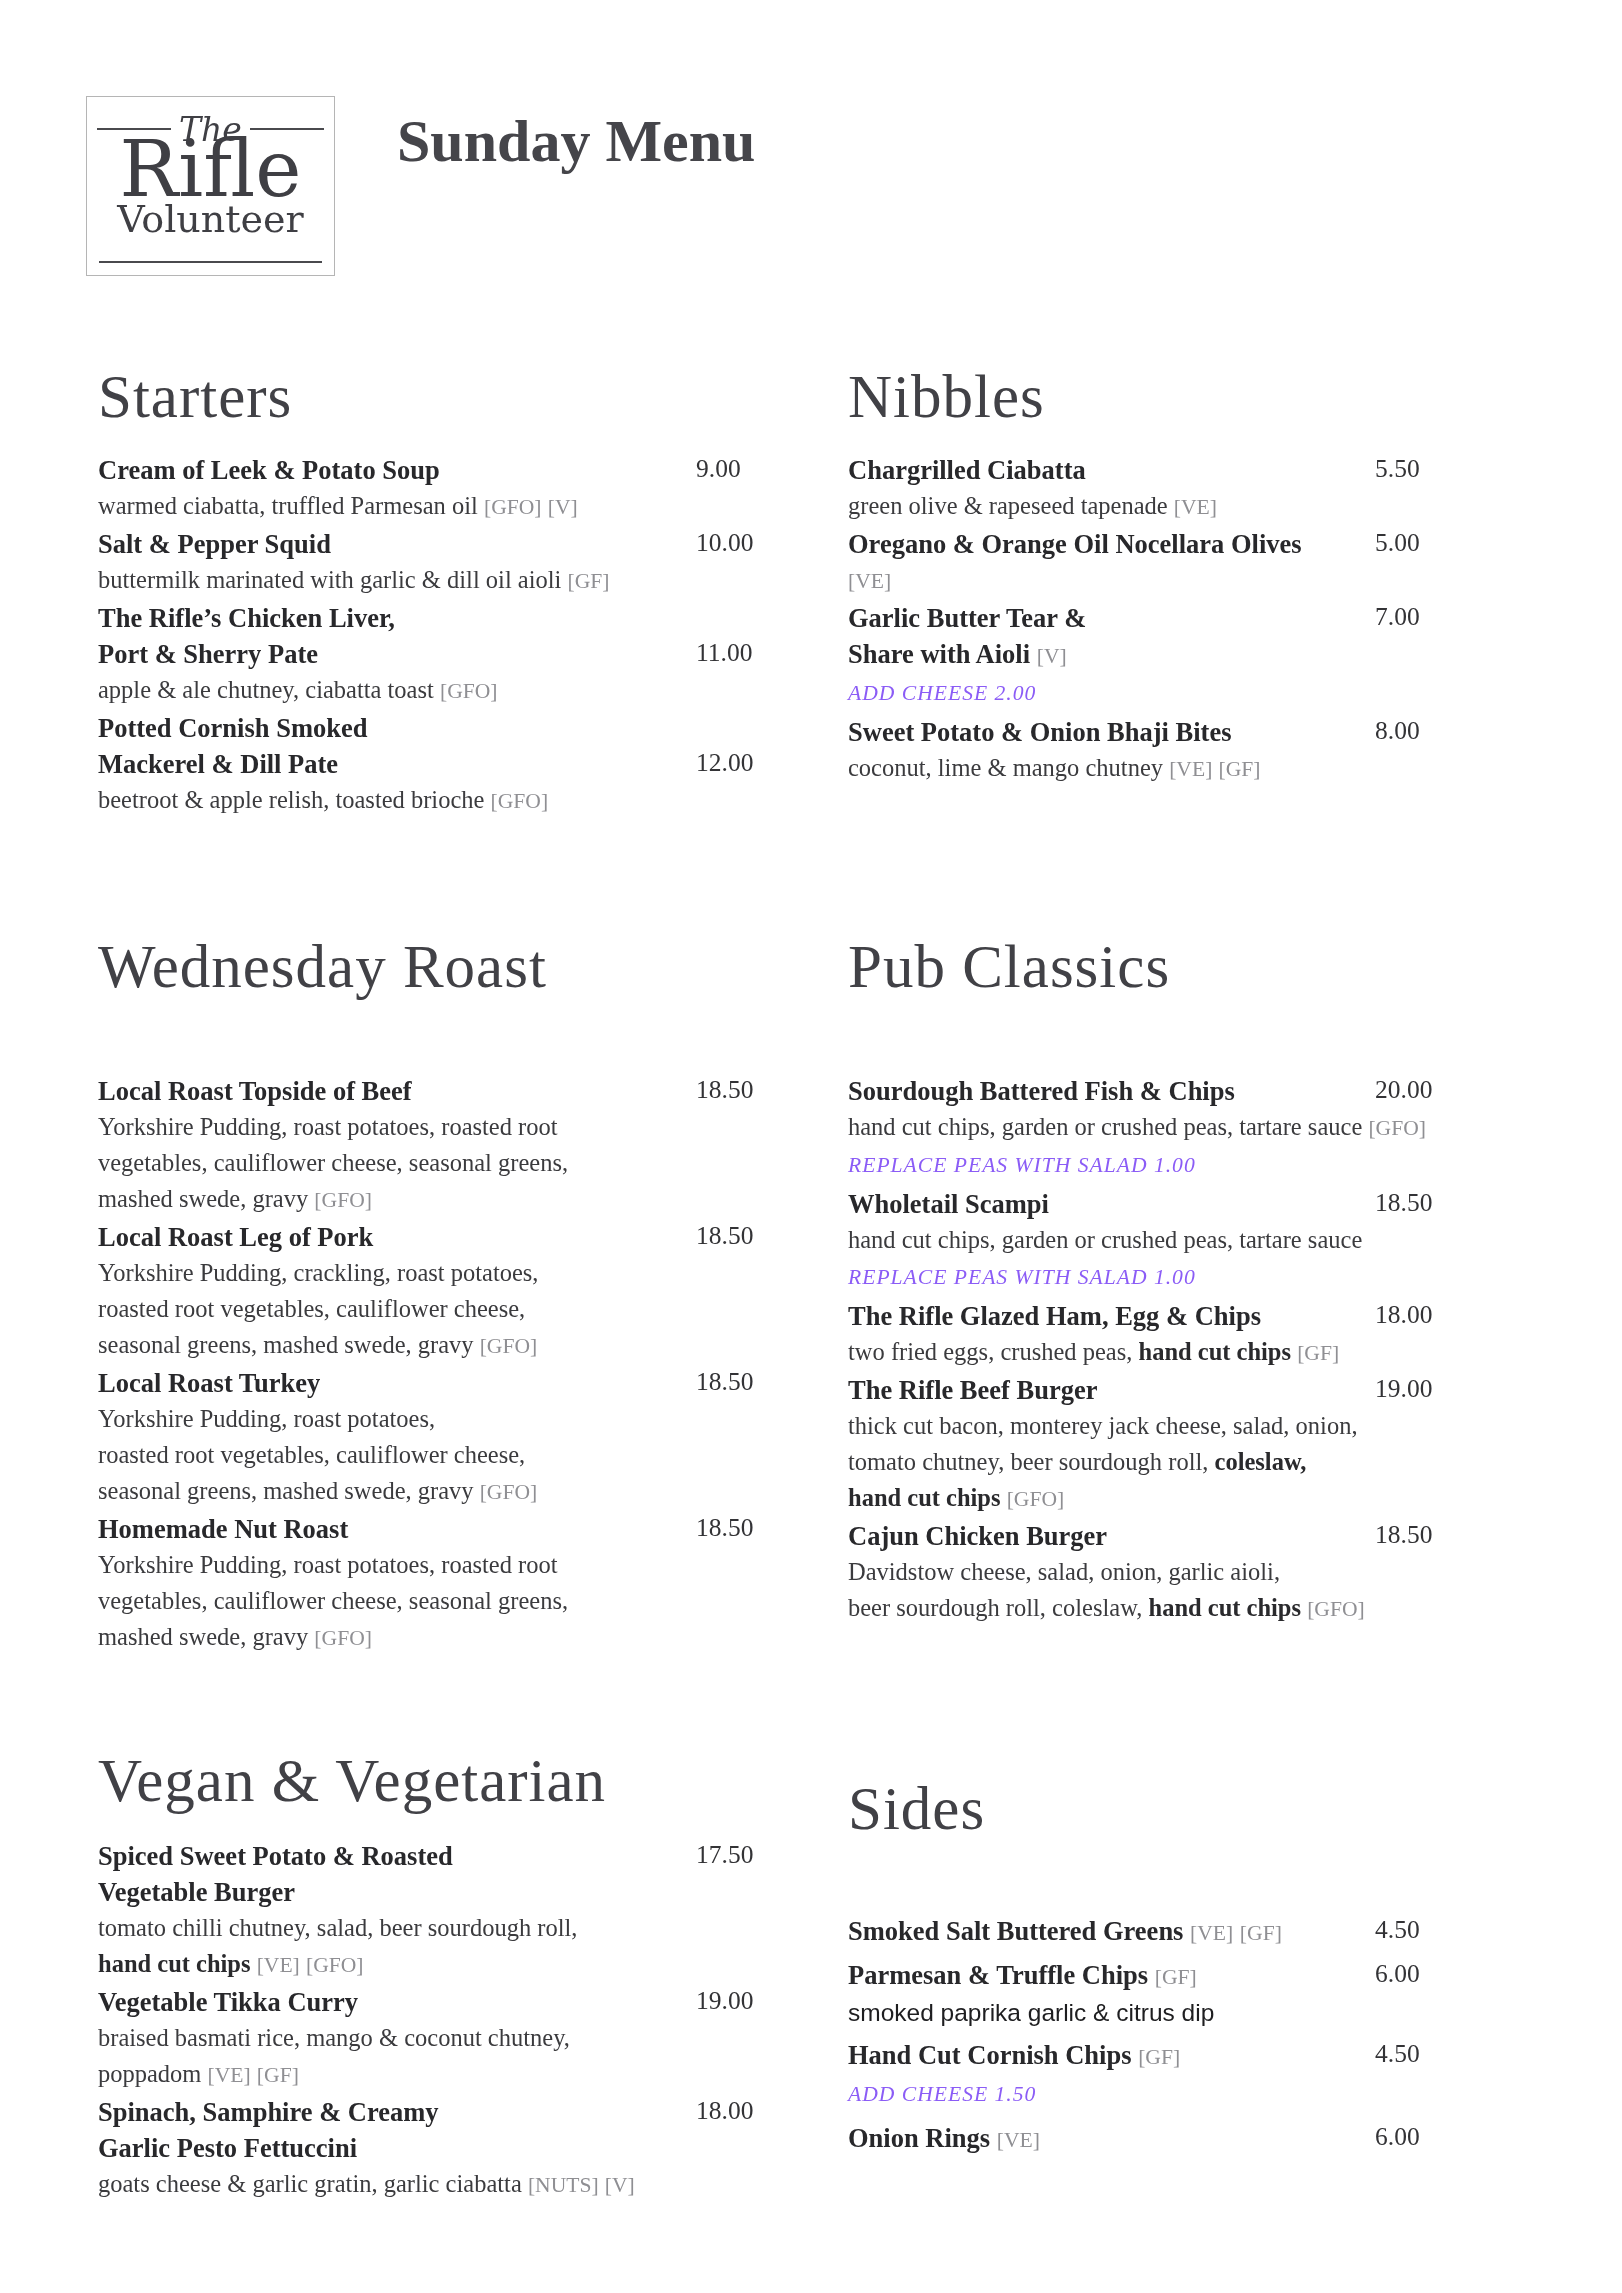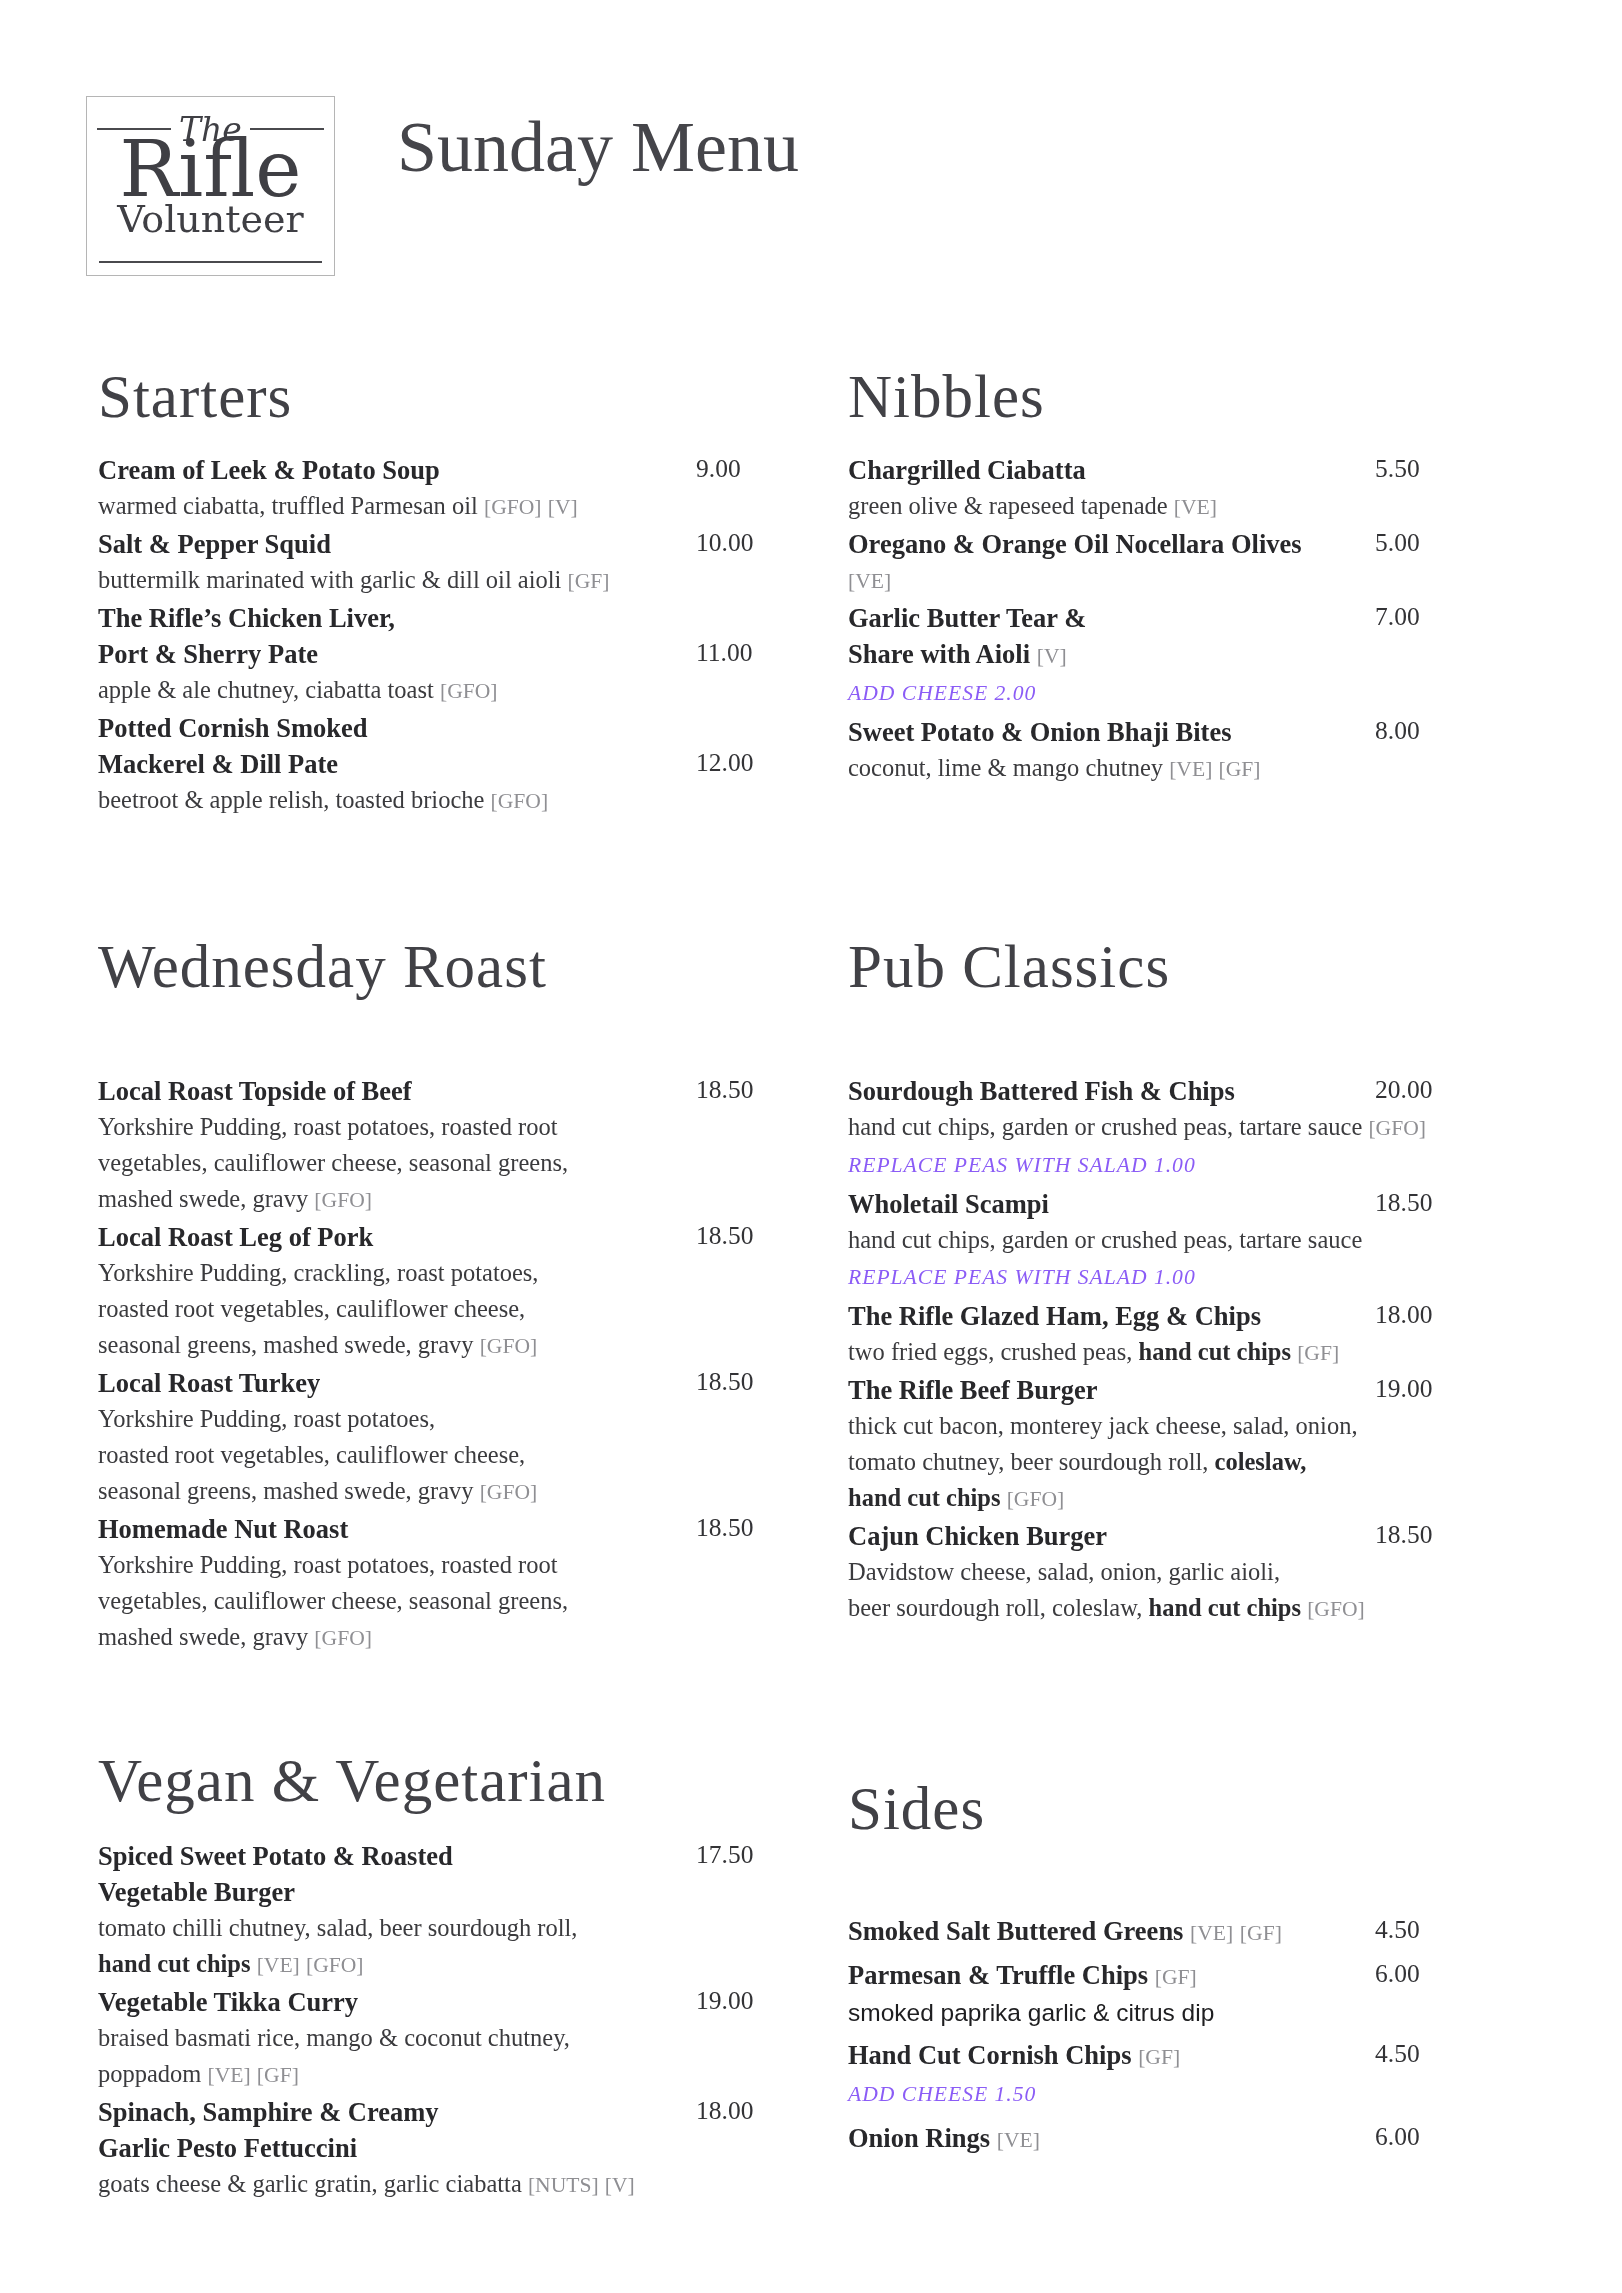--- a/index.html
+++ b/index.html
@@ -21,21 +21,21 @@
   .logo-the{font-size:33px;line-height:1;font-style:italic;}
   .logo-rifle{position:absolute;top:33px;left:0;right:0;text-align:center;font-size:78px;line-height:1;}
   .logo-volunteer{
     position:absolute;bottom:11.8px;left:11.8px;right:11.8px;text-align:center;
     font-size:38px;line-height:1;padding-bottom:23px;border-bottom:2.9px solid #4a4a4e;
   }
 
   
   .page-title{
     position:absolute;left:397px;top:110px;
-    font-size:72px;line-height:1.05;color:#45454a;font-weight:400;
+    font-size:60px;line-height:1.05;color:#45454a;font-weight:700;
   }
 
   
   .section{position:absolute;}
   #sec-starters{left:98px;top:361px;width:647px;--price-x:598px;}
   #sec-nibbles {left:848px;top:361px;width:643px;--price-x:527px;}
   #sec-roast   {left:98px;top:931px;width:647px;--price-x:598px;}
   #sec-classics{left:848px;top:931px;width:643px;--price-x:527px;}
   #sec-vegan   {left:98px;top:1745px;width:647px;--price-x:598px;}
   #sec-sides   {left:848px;top:1745px;width:643px;--price-x:527px;}

